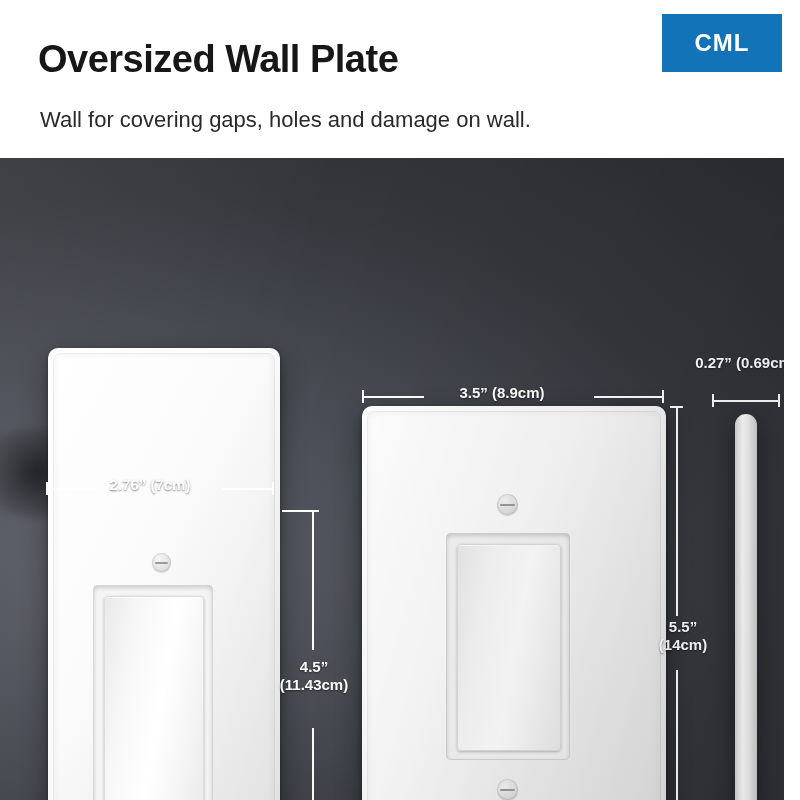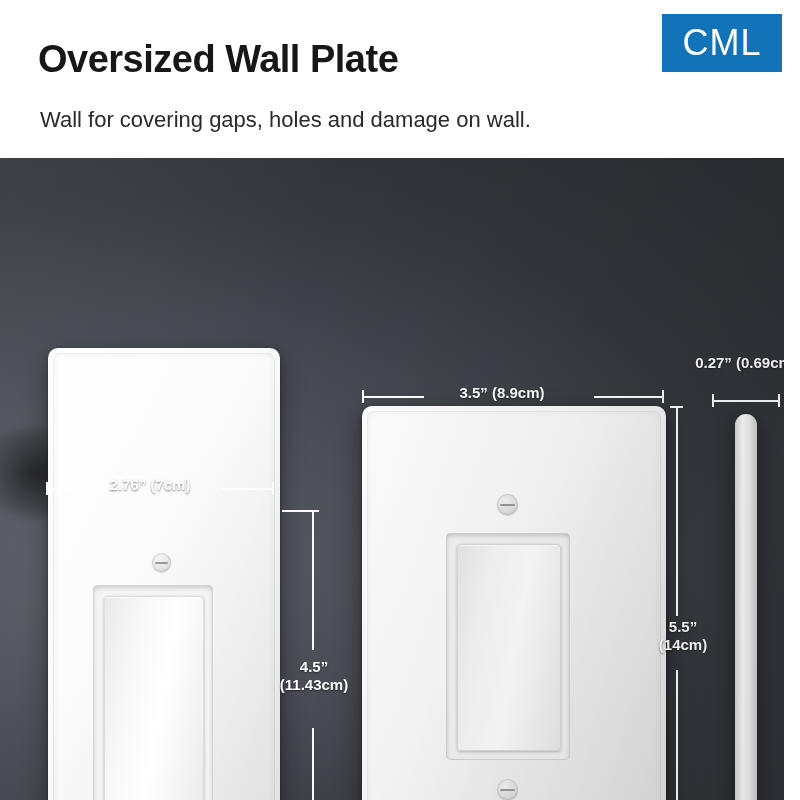--- a/index.html
+++ b/index.html
@@ -48,22 +48,22 @@
     position: absolute;
     right: 18px; top: 14px;
     width: 120px; height: 58px;
     background: #1273b8;
     display: flex;
     align-items: center;
     justify-content: center;
   }
   #brand-badge .brand-text {
     color: #ffffff;
-    font-size: 36px;
-    font-weight: normal;
+    font-size: 24px;
+    font-weight: bold;
     letter-spacing: 1px;
     line-height: 1;
   }
 
   
   #photo {
     position: absolute;
     left: 0; top: 158px;
     width: 800px; height: 642px;
     background:

